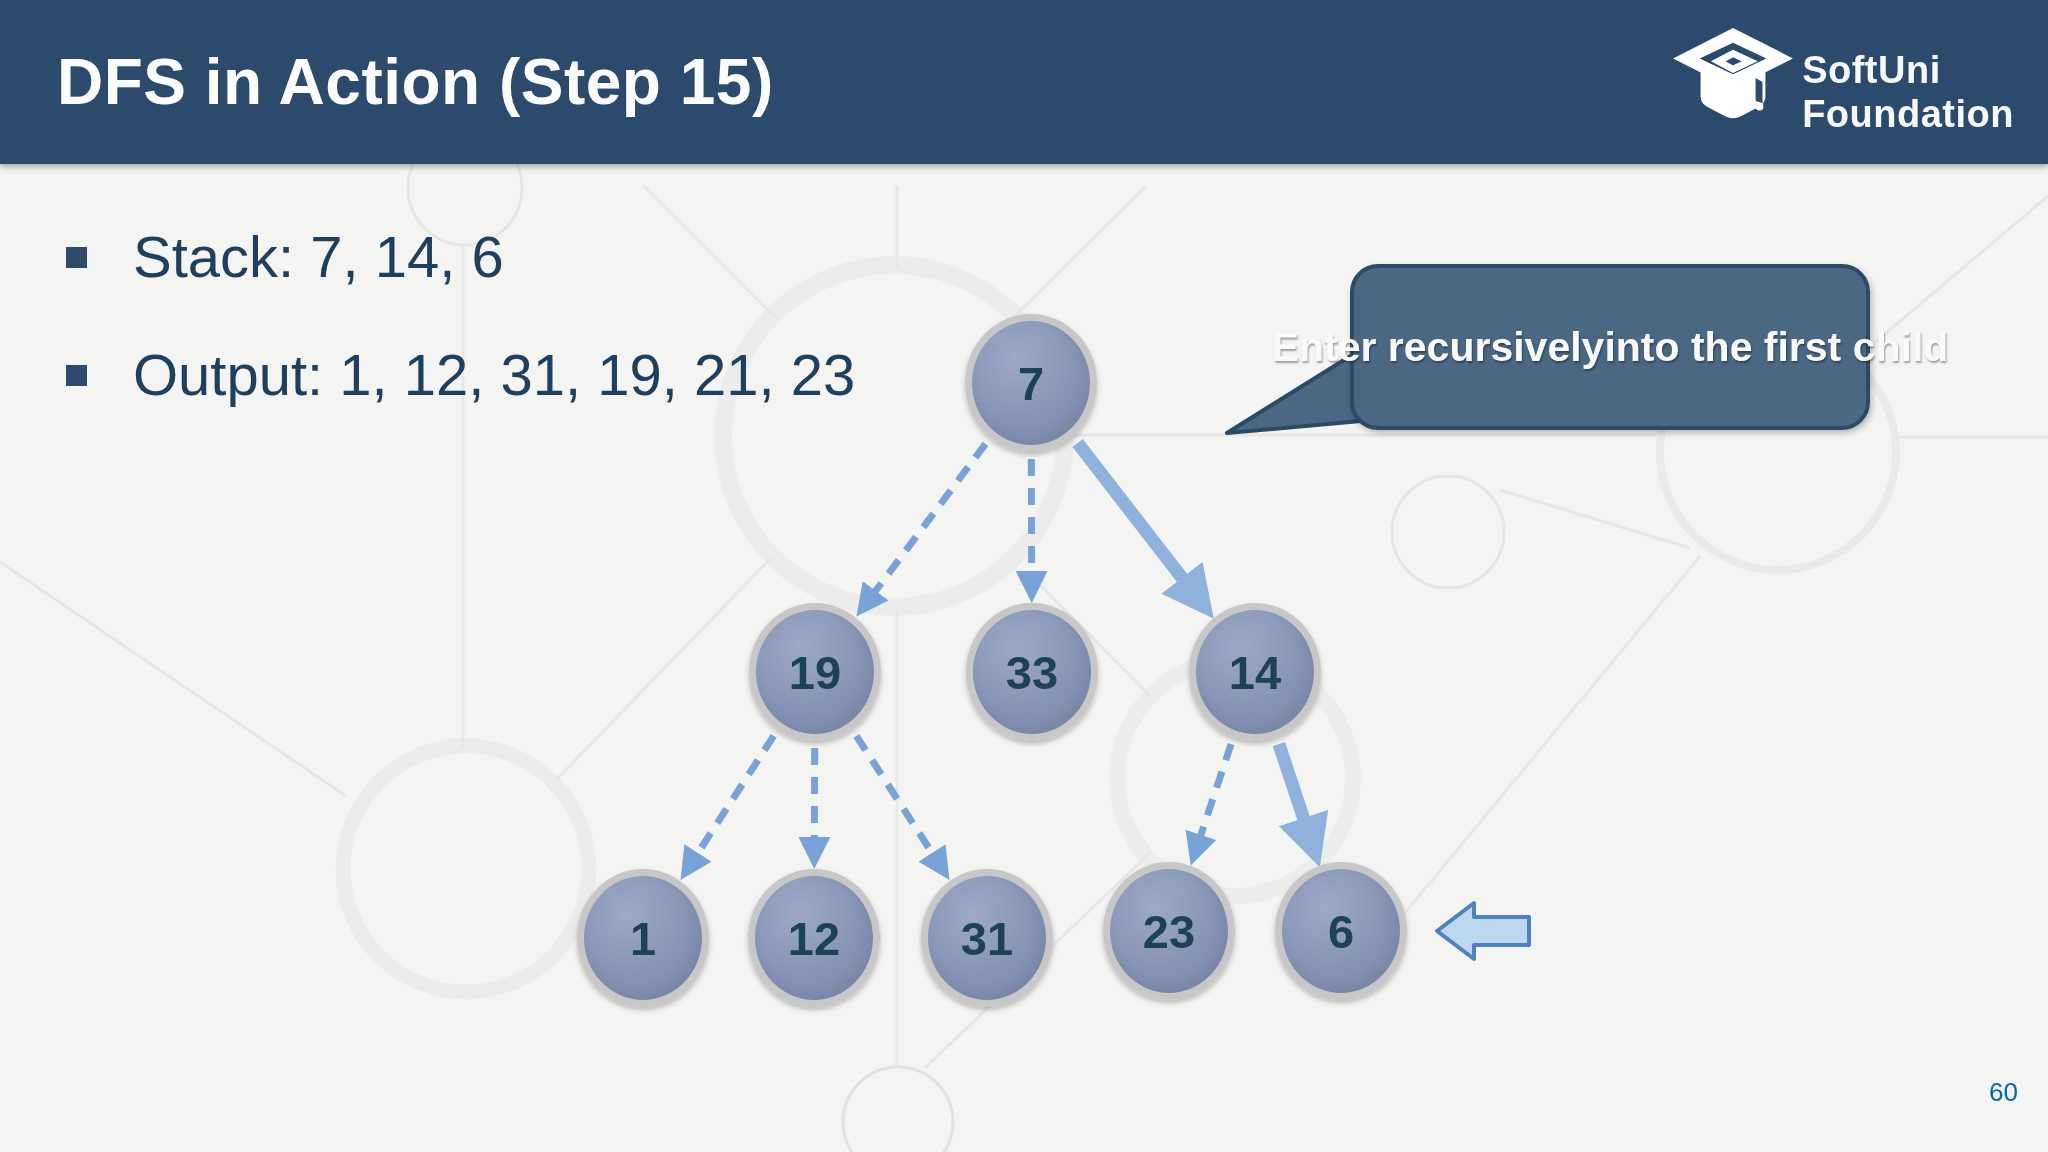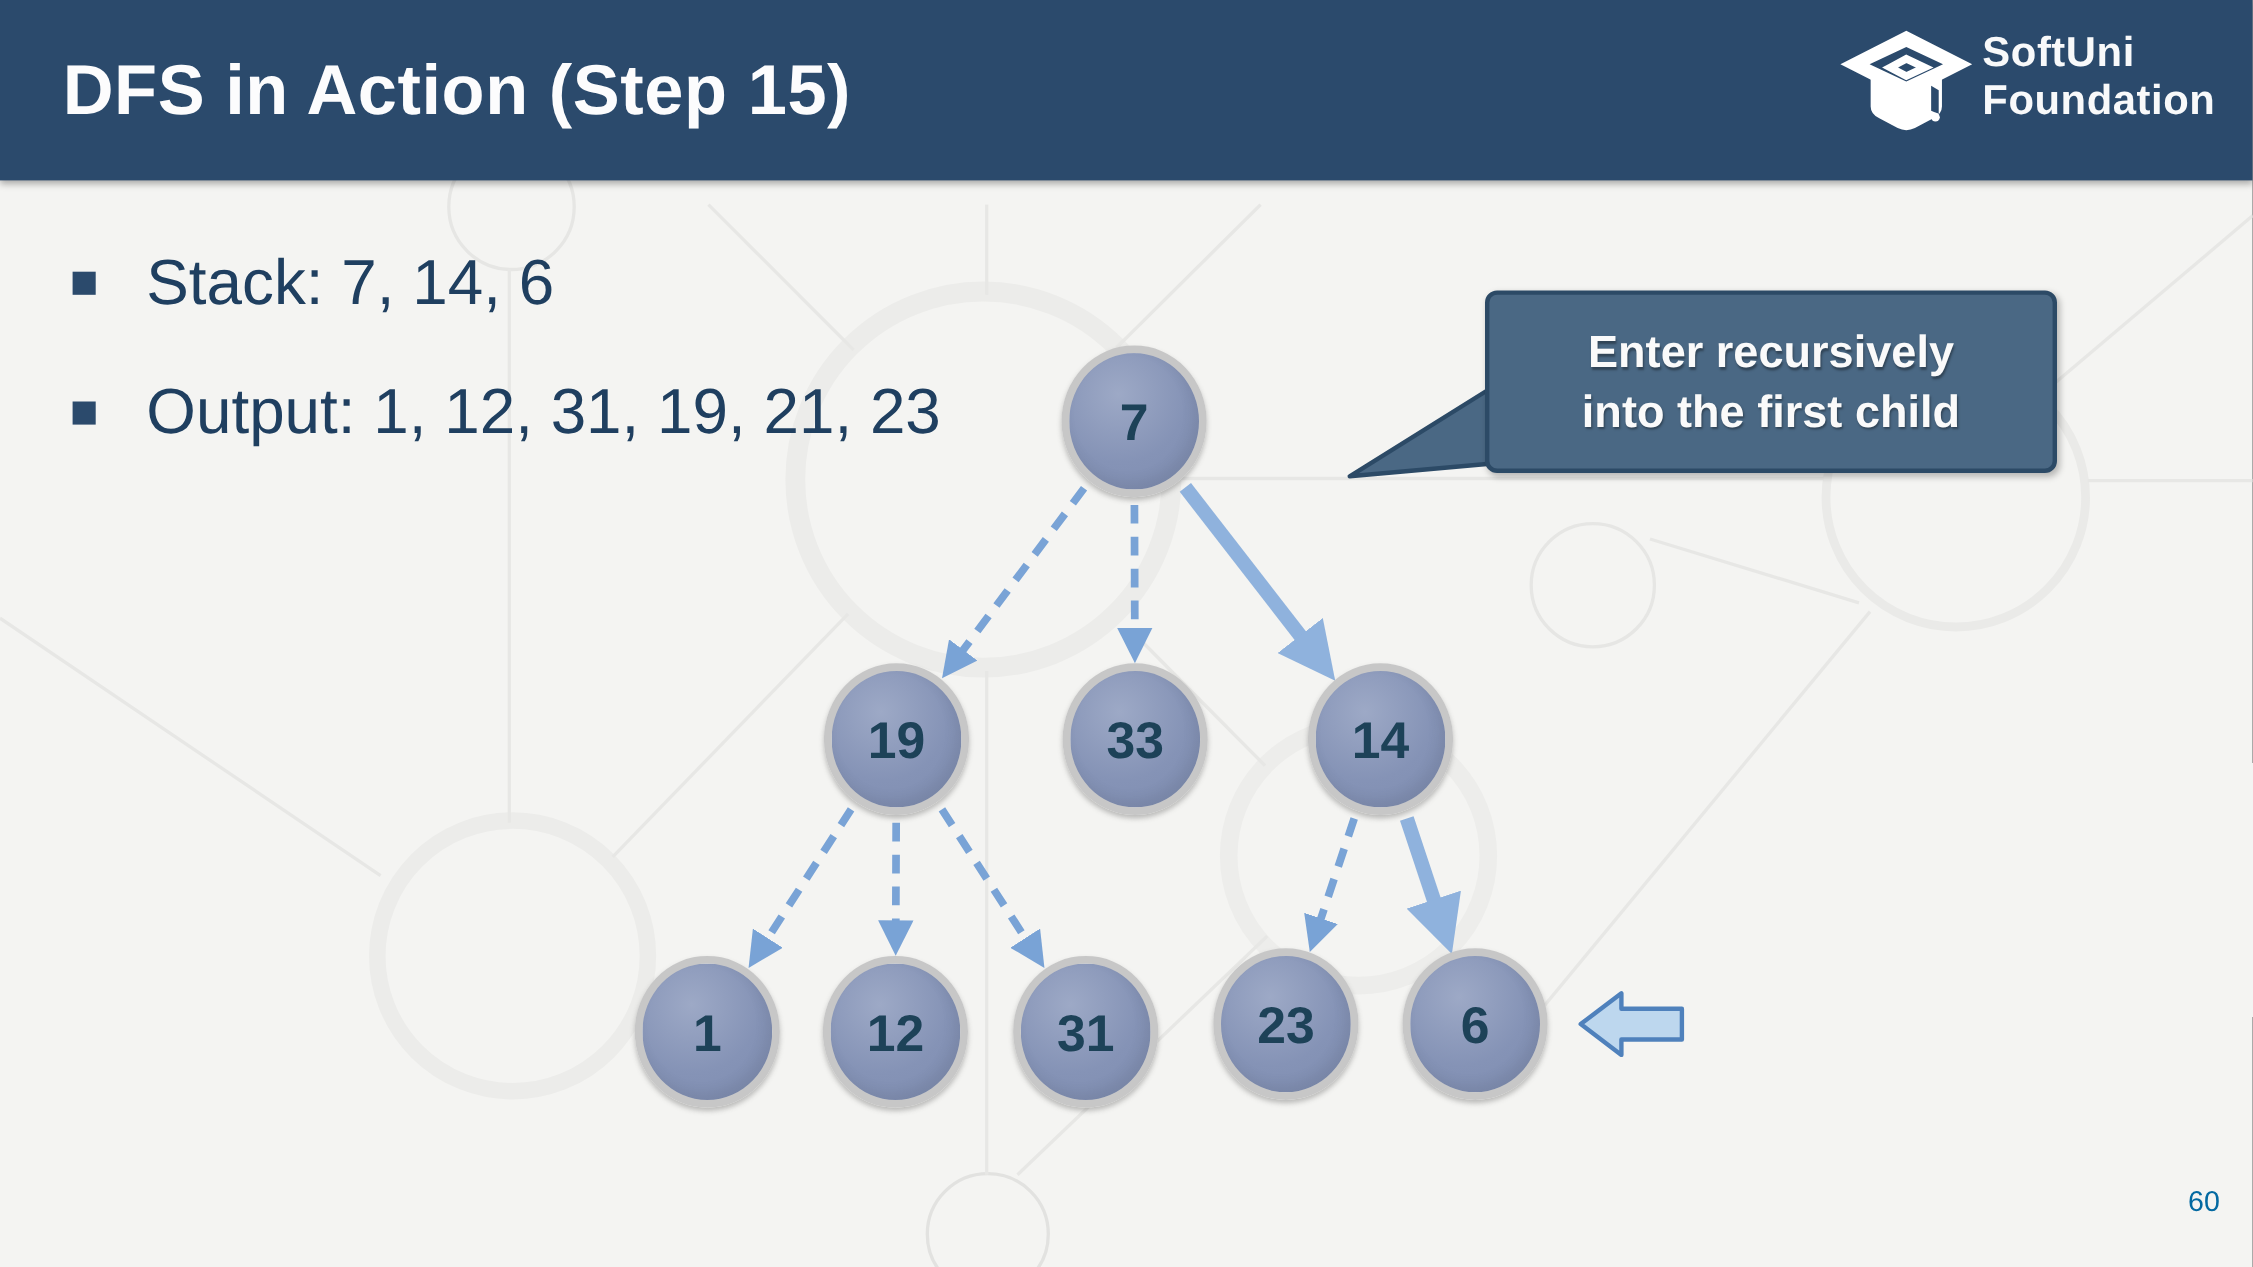--- a/index.html
+++ b/index.html
@@ -10,21 +10,21 @@
   
   .header{
     position:absolute;left:0;top:0;width:100%;height:164px;
     background:#2B4A6C;display:flex;align-items:center;
     box-shadow:0 3px 6px rgba(0,0,0,.30);z-index:5;
   }
   .title{
     color:#FCFCFD;font-size:64px;font-weight:bold;margin-left:57px;
     letter-spacing:.5px;white-space:nowrap;
   }
-  .logo{position:absolute;right:34px;top:26px;display:flex;align-items:flex-start;gap:5px;}
+  .logo{position:absolute;right:34px;top:26px;display:flex;align-items:flex-end;gap:5px;}
   .logo-text{display:flex;flex-direction:column;color:#F8F9FA;font-weight:bold;
     font-size:38px;line-height:1.16;letter-spacing:.5px;}
   
   .bullets{position:absolute;left:60px;top:213px;width:800px;z-index:4;}
   .bullet-item{display:flex;margin-bottom:30px;color:#1F3F60;font-size:58px;line-height:88px;}
   .bullet-square{width:21px;height:21px;background:#2B4A6C;margin:34px 46px 0 6px;flex:none;}
   .bullet-item .txt{width:760px;}
   
   svg.canvas{position:absolute;left:0;top:0;z-index:1;}
   .edge-dashed{stroke:#79A3D6;stroke-width:7;stroke-dasharray:17 12;fill:none;}
@@ -35,22 +35,22 @@
     position:absolute;width:132px;height:138px;border-radius:50%;box-sizing:border-box;
     background:radial-gradient(circle at 38% 30%, #9DA9C6, #8593B6 55%, #7E8CB0 100%);
     border:7px solid #C7C7C7;
     box-shadow:0 3px 5px rgba(80,80,80,.35), inset -5px -7px 12px rgba(0,0,0,.07);
     display:flex;align-items:center;justify-content:center;
   }
   .node-label{color:#1D4258;font-size:47px;font-weight:bold;}
   
   .callout{
     position:absolute;left:1350px;top:264px;width:520px;height:166px;z-index:3;
-    background:#4A6884;border:4px solid #2C4A66;border-radius:11px;box-sizing:border-box;
-    display:flex;flex-direction:column;align-items:center;justify-content:center;
+    background:#4A6884;border:4px solid #2C4A66;border-radius:28px;box-sizing:border-box;
+    display:flex;flex-direction:row;align-items:center;justify-content:center;
     box-shadow:2px 3px 6px rgba(0,0,0,.25);
   }
   .callout span{
     color:#FAFAFA;font-size:41px;font-weight:bold;line-height:54px;
     text-shadow:1px 2px 2px rgba(0,0,0,.35);white-space:nowrap;
   }
   
   .page-number{position:absolute;right:30px;bottom:44px;font-size:26px;color:#0369a1;z-index:4;}
 </style>
 </head>

